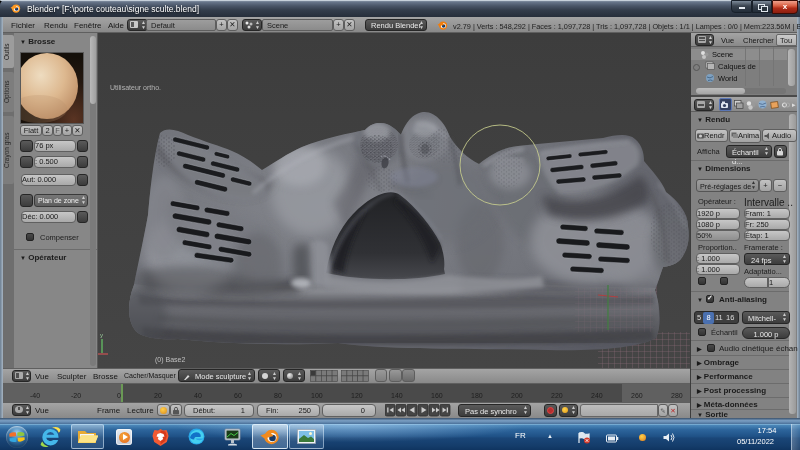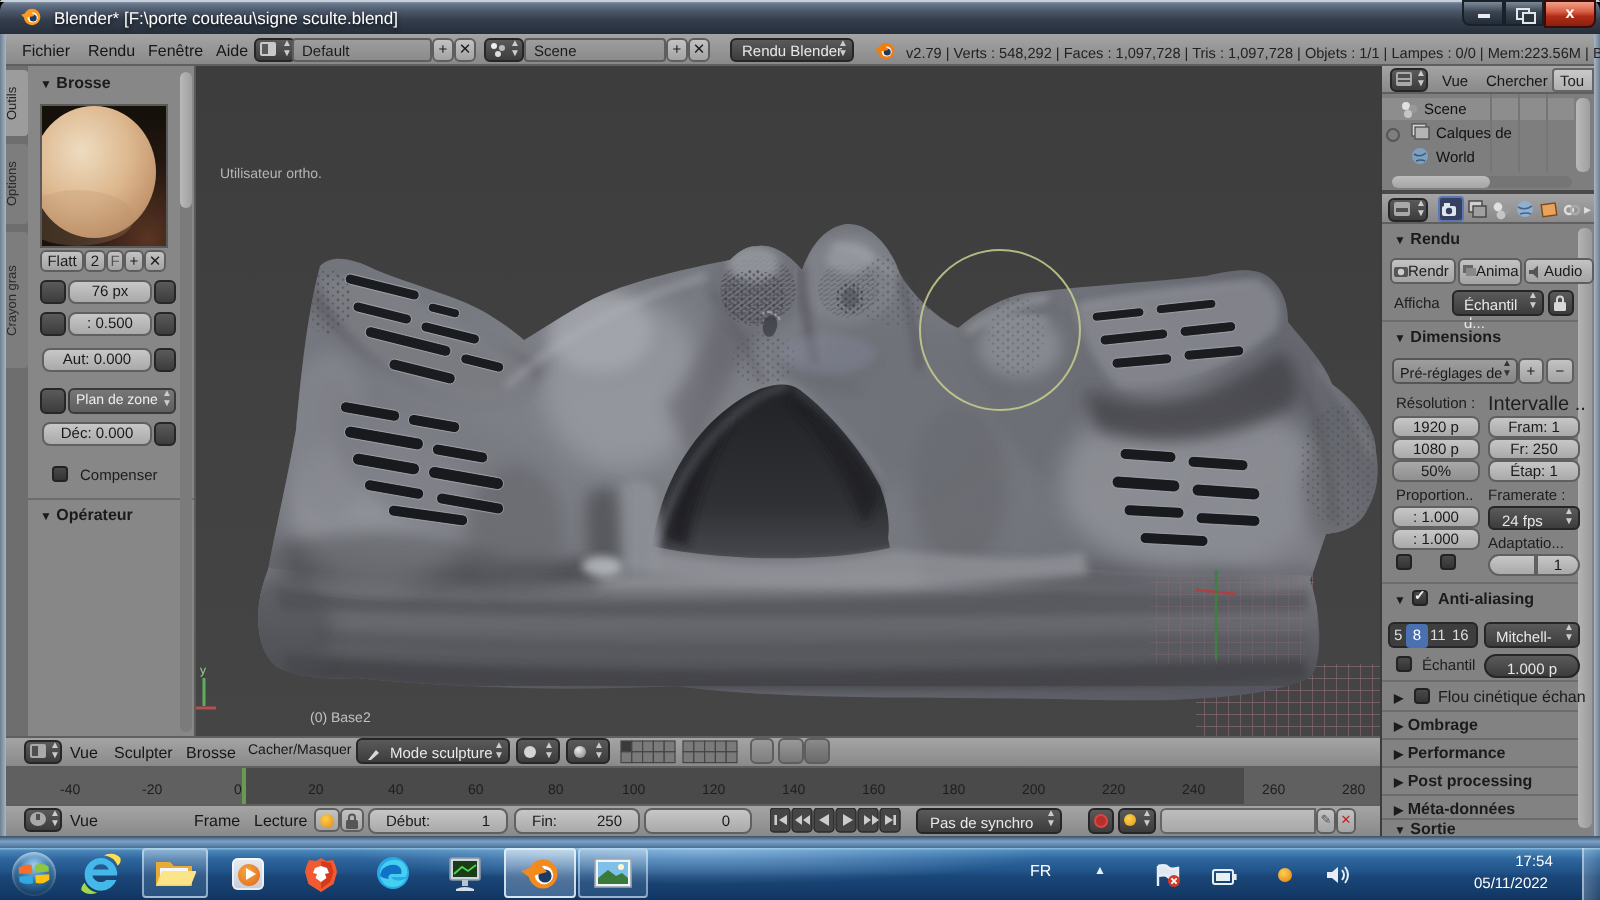--- a/index.html
+++ b/index.html
@@ -2,21 +2,21 @@
 <html><head><meta charset="utf-8">
 <style>
 html,body{margin:0;padding:0;width:800px;height:450px;overflow:hidden;background:#000;
 font-family:"Liberation Sans",sans-serif;}
 .a{position:absolute;}
 svg{display:block;}
 .hdr{background:linear-gradient(180deg,#a4a4a4,#949494 60%,#898989);}
 .mtx{color:#161616;font-size:8px;}
 .wl{background:linear-gradient(180deg,#c3c3c3,#a3a3a3);border:1px solid #5e5e5e;border-radius:3px;color:#1a1a1a;font-size:7.5px;text-align:center;box-sizing:border-box;}
 .wd{background:linear-gradient(180deg,#5a5a5a,#3c3c3c);border:1px solid #262626;border-radius:3px;color:#e8e8e8;font-size:7.5px;box-sizing:border-box;}
-.num{background:linear-gradient(180deg,#c7c7c7,#a9a9a9);border:1px solid #606060;border-radius:4px;color:#191919;font-size:7.5px;text-align:center;box-sizing:border-box;}
+.num{background:linear-gradient(180deg,#c7c7c7,#a9a9a9);border:1px solid #606060;border-radius:4px;color:#191919;font-size:7.5px;text-align:left;box-sizing:border-box;}
 .cb{width:8px;height:8px;background:linear-gradient(180deg,#4a4a4a,#333);border:1px solid #222;border-radius:2px;box-sizing:border-box;}
 .ph{color:#1b1b1b;font-size:8px;font-weight:bold;}
 .sep{border-top:1px solid #6c6c6c;}
 </style></head>
 <body>
 
 <div class="a" style="left:0;top:0;width:800px;height:17px;background:linear-gradient(180deg,#a3b0bf 0%,#67758a 12%,#495567 35%,#333d4b 60%,#262e3a 100%);border-radius:5px 5px 0 0;"></div>
 <div class="a" style="left:0;top:0;width:800px;height:1px;background:#c6d0da;border-radius:5px 5px 0 0;"></div>
 <div class="a" style="left:10px;top:3px;">
 <svg width="11" height="11" viewBox="0 0 20 20">
@@ -618,21 +618,21 @@
       <path d="M2.5 4 V2.8 A1.5 1.5 0 0 1 5.5 2.8 V4" stroke="#d8d8d8" stroke-width="1" fill="none"></path>
     </svg>
   </div>
 
 <div class="a sep" style="left:691px;top:160px;width:98px;"></div>
 <div class="a ph" style="left:697px;top:164px;"><span style="font-size:6px;">▼</span> Dimensions</div>
 <div class="a" style="left:696px;top:179px;width:63px;height:13px;background:linear-gradient(180deg,#9d9d9d,#868686);border:1px solid #555;border-radius:3px;box-sizing:border-box;color:#1a1a1a;font-size:7.2px;padding:2px 0 0 3px;white-space:nowrap;overflow:hidden;">Pré-réglages de</div>
 <div class="a" style="left:751px;top:180px;color:#333;font-size:5px;line-height:5px;">▲<br>▼</div>
 <div class="a wl" style="left:759px;top:179px;width:13px;height:13px;line-height:11px;">+</div>
 <div class="a wl" style="left:773px;top:179px;width:14px;height:13px;line-height:11px;">−</div>
-<div class="a" style="left:698px;top:197px;color:#1d1d1d;font-size:7.5px;">Résolution :</div>
+<div class="a" style="left:698px;top:197px;color:#1d1d1d;font-size:7.5px;">Opérateur :</div>
 <div class="a" style="left:744px;top:197px;color:#1d1d1d;font-size:10px;">Intervalle ..</div>
 <div class="a num" style="left:696px;top:208px;width:44px;height:11px;line-height:9px;">1920 p</div>
 <div class="a num" style="left:744px;top:208px;width:46px;height:11px;line-height:9px;">Fram: 1</div>
 <div class="a num" style="left:696px;top:219px;width:44px;height:11px;line-height:9px;">1080 p</div>
 <div class="a num" style="left:744px;top:219px;width:46px;height:11px;line-height:9px;">Fr: 250</div>
 <div class="a num" style="left:696px;top:230px;width:44px;height:11px;line-height:9px;background:linear-gradient(180deg,#a9a9a9,#8f8f8f);">50%</div>
 <div class="a num" style="left:744px;top:230px;width:46px;height:11px;line-height:9px;">Étap: 1</div>
 <div class="a" style="left:698px;top:243px;color:#1d1d1d;font-size:7.5px;">Proportion..</div>
 <div class="a" style="left:744px;top:243px;color:#1d1d1d;font-size:7.5px;">Framerate :</div>
 <div class="a num" style="left:696px;top:253px;width:44px;height:11px;line-height:9px;">: 1.000</div>
@@ -657,21 +657,21 @@
 <div class="a" style="left:726px;top:313px;color:#ddd;font-size:7.5px;">16</div>
 <div class="a wd" style="left:742px;top:311px;width:48px;height:13px;padding:2px 0 0 5px;">Mitchell-</div>
 <div class="a" style="left:782px;top:312px;color:#ccc;font-size:5px;line-height:5px;">▲<br>▼</div>
 <div class="a cb" style="left:698px;top:328px;"></div>
 <div class="a" style="left:711px;top:328px;color:#1d1d1d;font-size:7.5px;">Échantil</div>
 <div class="a wd" style="left:742px;top:327px;width:48px;height:12px;border-radius:6px;text-align:center;padding-top:2px;">1.000 p</div>
 
 <div class="a sep" style="left:691px;top:340px;width:98px;"></div>
 <div class="a ph" style="left:697px;top:344px;"><span style="font-size:6px;">▶</span></div>
 <div class="a cb" style="left:707px;top:344px;"></div>
-<div class="a ph" style="left:719px;top:344px;font-weight:normal;">Flou cinétique échan</div>
+<div class="a ph" style="left:719px;top:344px;font-weight:normal;">Audio cinétique échan</div>
 <div class="a sep" style="left:691px;top:355px;width:98px;"></div>
 <div class="a ph" style="left:697px;top:358px;"><span style="font-size:6px;">▶</span> Ombrage</div>
 <div class="a sep" style="left:691px;top:369px;width:98px;"></div>
 <div class="a ph" style="left:697px;top:372px;"><span style="font-size:6px;">▶</span> Performance</div>
 <div class="a sep" style="left:691px;top:383px;width:98px;"></div>
 <div class="a ph" style="left:697px;top:386px;"><span style="font-size:6px;">▶</span> Post processing</div>
 <div class="a sep" style="left:691px;top:397px;width:98px;"></div>
 <div class="a ph" style="left:697px;top:400px;"><span style="font-size:6px;">▶</span> Méta-données</div>
 <div class="a sep" style="left:691px;top:409px;width:98px;"></div>
 <div class="a ph" style="left:697px;top:410px;"><span style="font-size:6px;">▼</span> Sortie</div>

